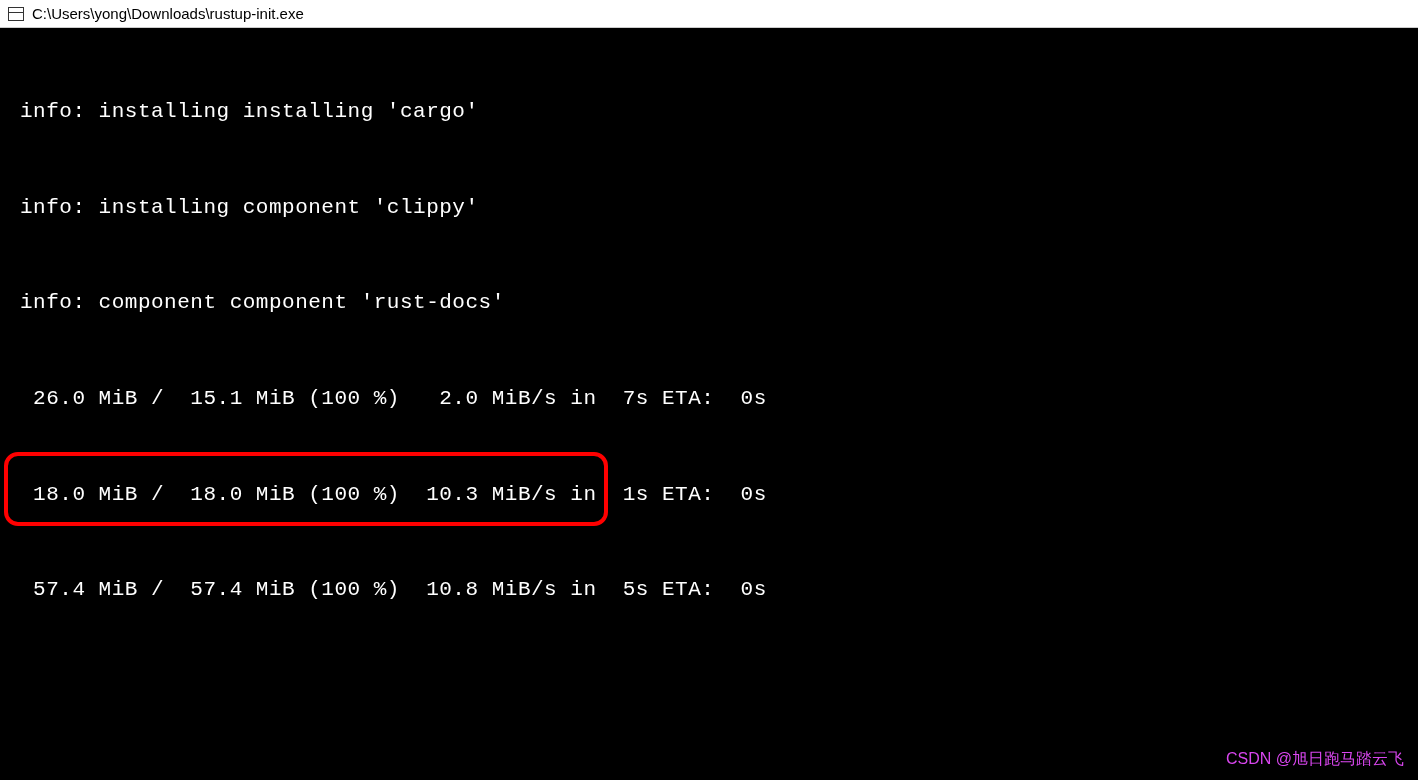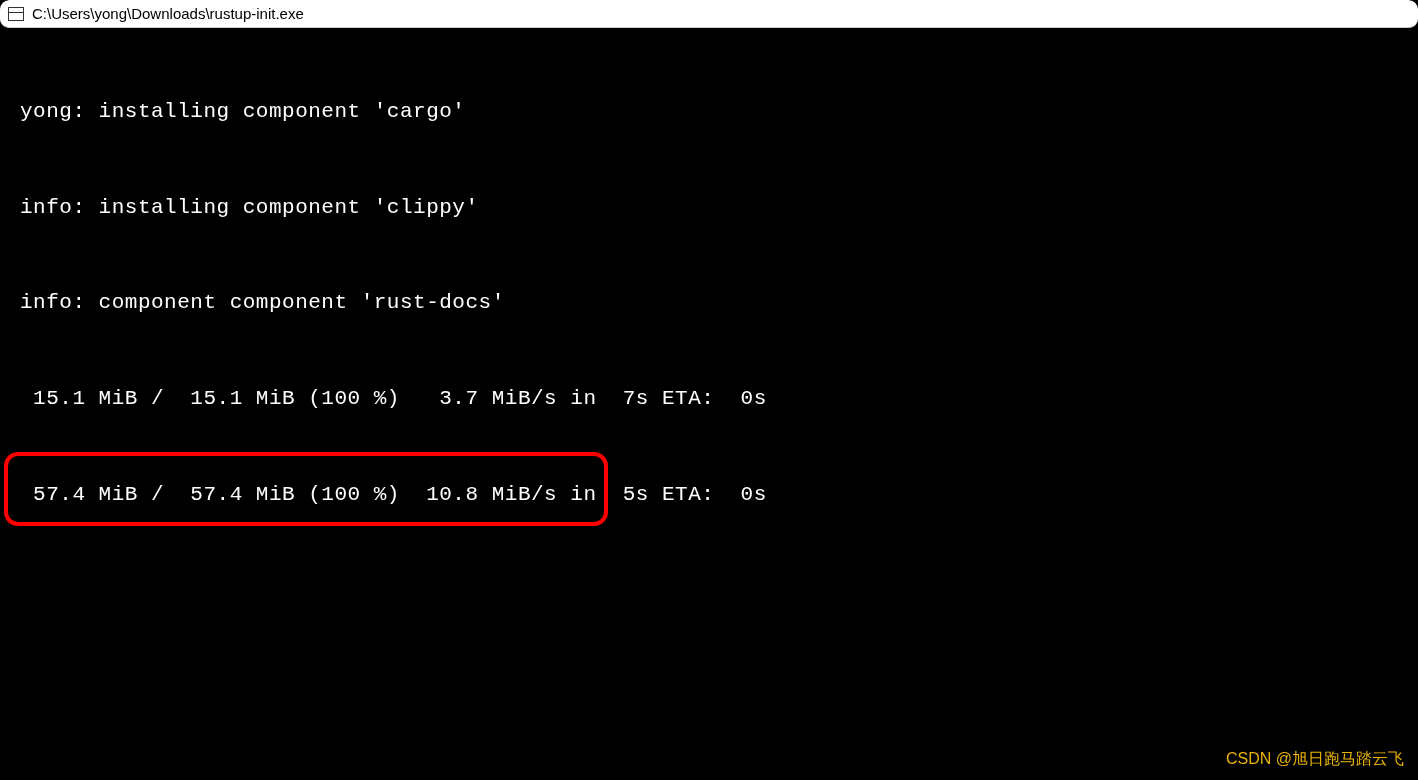--- a/index.html
+++ b/index.html
@@ -1,19 +1,18 @@
 <!DOCTYPE html>
 <html><head>
   <meta charset="utf-8">
   <style>
     * {
       margin: 0;
       padding: 0;
       box-sizing: border-box;
-      border-radius: 9px;
     }
     body {
       width: 1418px;
       height: 780px;
       background: #000;
       font-family: "Consolas", "Courier New", monospace;
       font-size: 21px;
       overflow: hidden;
       position: relative;
     }
@@ -58,39 +57,40 @@
     .highlight-box {
       position: absolute;
       border: 4px solid #ff0000;
       border-radius: 14px;
       pointer-events: none;
     }
     .watermark {
       position: absolute;
       bottom: 10px;
       right: 14px;
-      color: #eab308;
+      color: #d946ef;
       font-family: Arial, "Microsoft YaHei", sans-serif;
       font-size: 16px;
       letter-spacing: 0;
     }
   </style>
 </head>
 <body>
 
 <div class="titlebar">
   <span class="titlebar-icon"></span>
   <span>C:\Users\yong\Downloads\rustup-init.exe</span>
 </div>
 
 <div class="terminal">
-  <span class="line">yong: installing component 'cargo'</span>
+  <span class="line">info: installing installing 'cargo'</span>
   <span class="line">info: installing component 'clippy'</span>
   <span class="line">info: component component 'rust-docs'</span>
-  <span class="line"> 15.1 MiB /  15.1 MiB (100 %)   3.7 MiB/s in  7s ETA:  0s</span>
+  <span class="line"> 26.0 MiB /  15.1 MiB (100 %)   2.0 MiB/s in  7s ETA:  0s</span>
+  <span class="line"> 18.0 MiB /  18.0 MiB (100 %)  10.3 MiB/s in  1s ETA:  0s</span>
   <span class="line"> 57.4 MiB /  57.4 MiB (100 %)  10.8 MiB/s in  5s ETA:  0s</span>
   
   
   
   
   
   
   
   
   

